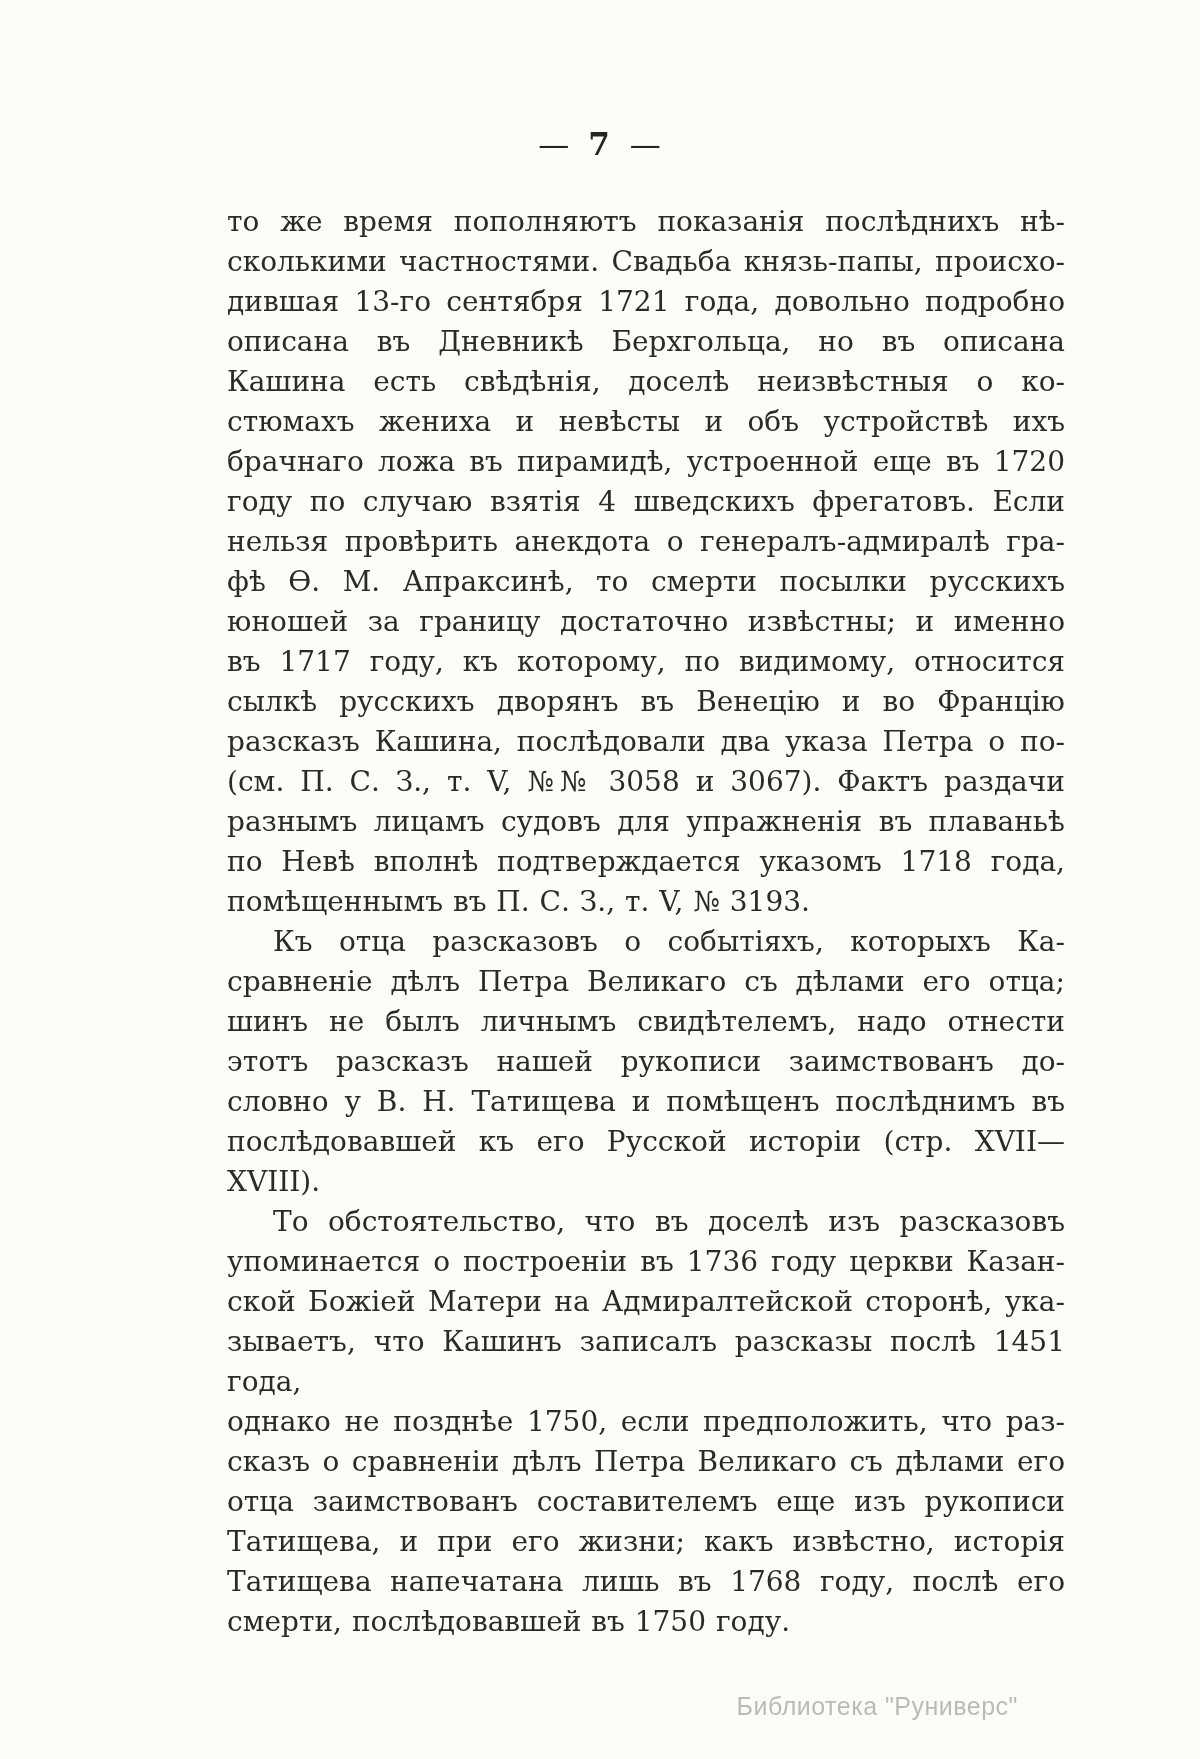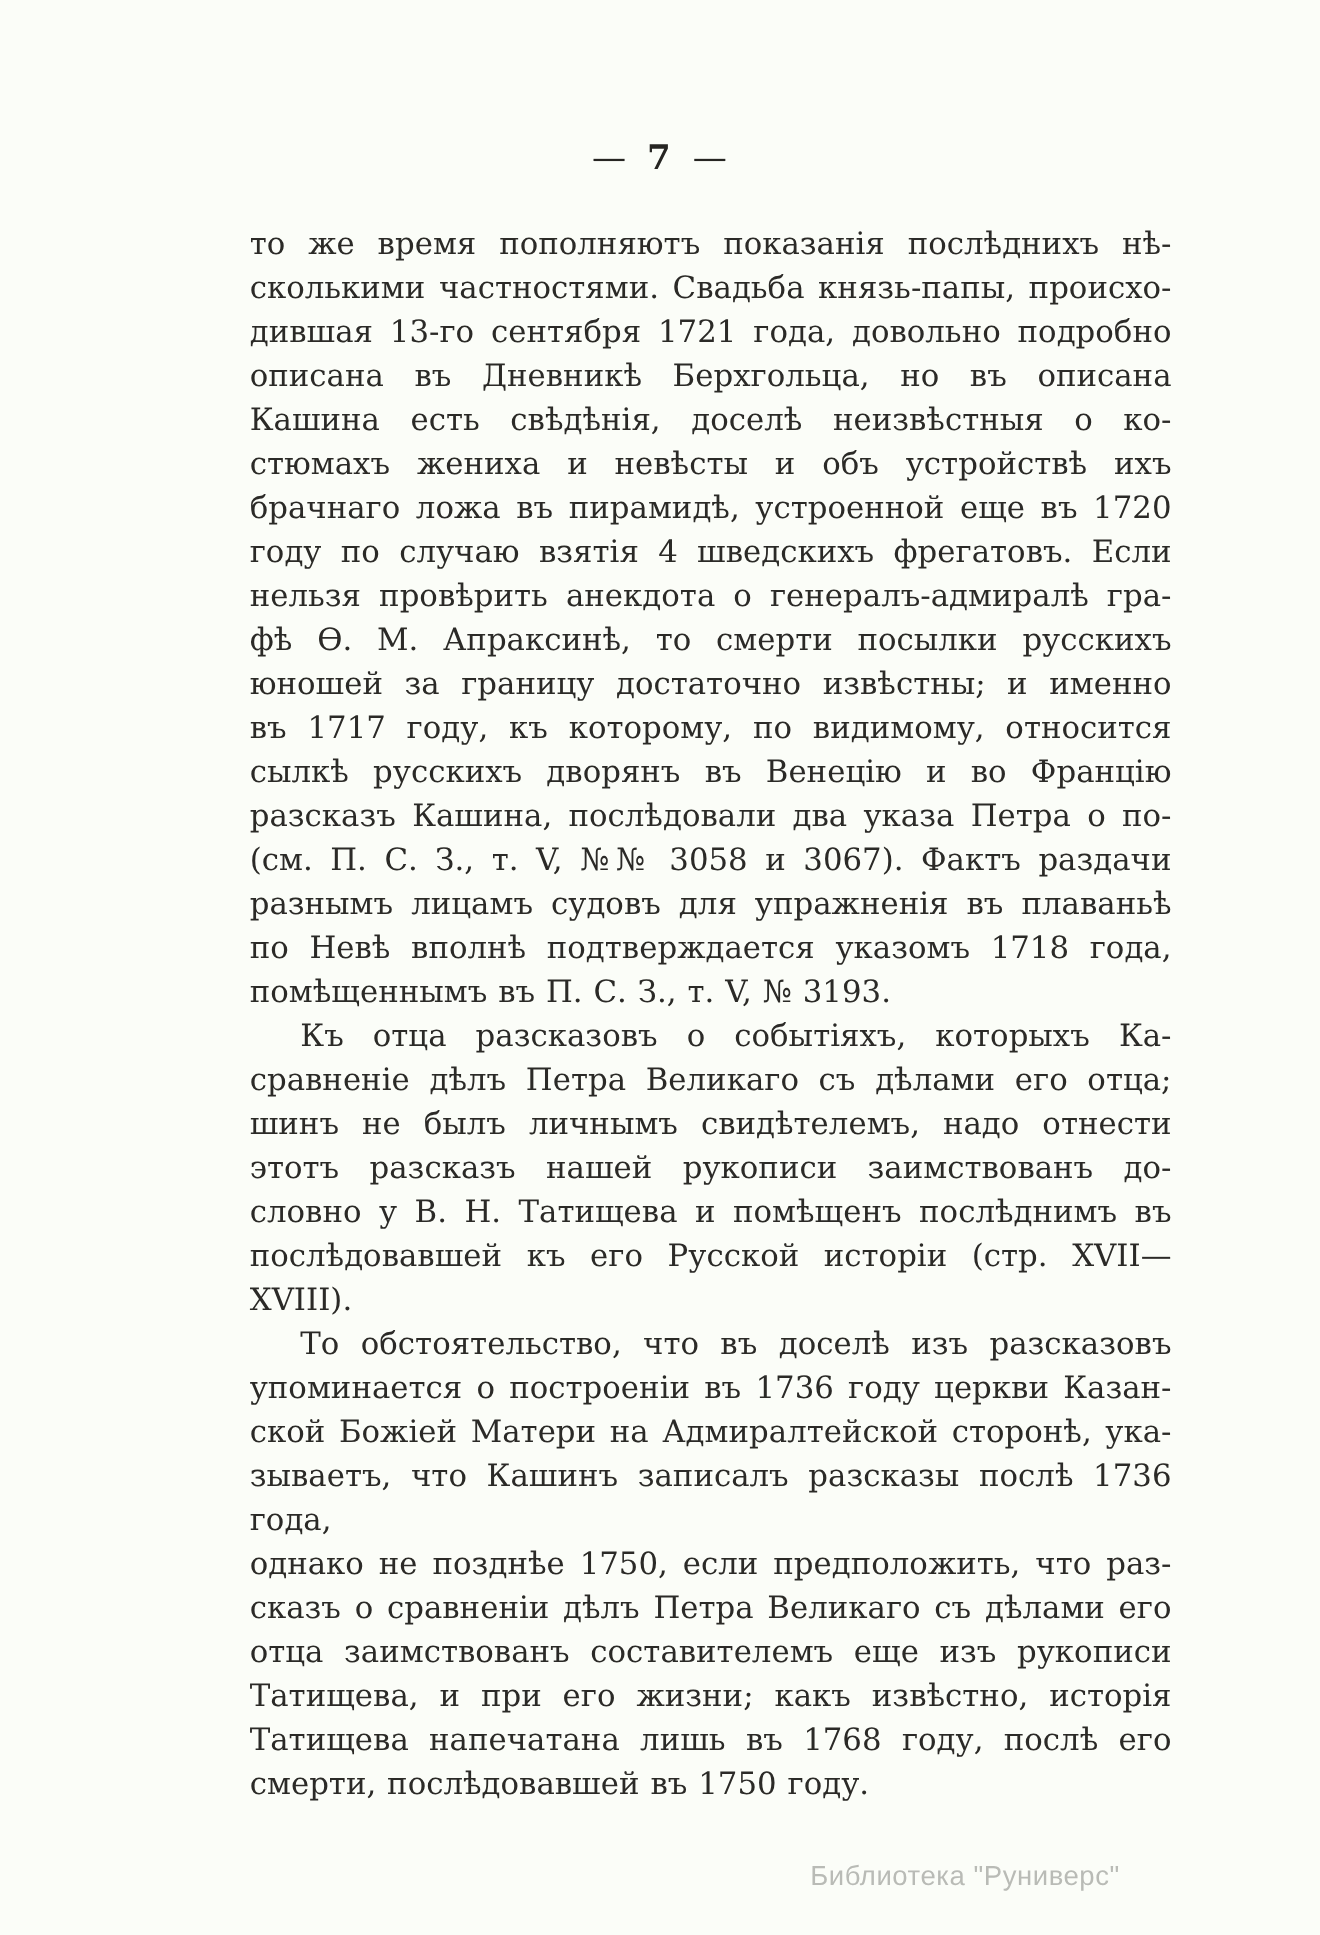--- a/index.html
+++ b/index.html
@@ -108,21 +108,21 @@
         <div class="line">шинъ не былъ личнымъ свидѣтелемъ, надо отнести</div>
         <div class="line">этотъ разсказъ нашей рукописи заимствованъ до-</div>
         <div class="line">словно у В. Н. Татищева и помѣщенъ послѣднимъ въ</div>
         <div class="line">послѣдовавшей къ его Русской исторіи (стр. XVII—</div>
         <div class="line last">XVIII).</div>
       </div>
       <div class="paragraph">
         <div class="line indent">То обстоятельство, что въ доселѣ изъ разсказовъ</div>
         <div class="line">упоминается о построеніи въ 1736 году церкви Казан-</div>
         <div class="line">ской Божіей Матери на Адмиралтейской сторонѣ, ука-</div>
-        <div class="line">зываетъ, что Кашинъ записалъ разсказы послѣ 1736 года,</div>
+        <div class="line">зываетъ, что Кашинъ записалъ разсказы послѣ 1451 года,</div>
         <div class="line">однако не позднѣе 1750, если предположить, что раз-</div>
         <div class="line">сказъ о сравненіи дѣлъ Петра Великаго съ дѣлами его</div>
         <div class="line">отца заимствованъ составителемъ еще изъ рукописи</div>
         <div class="line">Татищева, и при его жизни; какъ извѣстно, исторія</div>
         <div class="line">Татищева напечатана лишь въ 1768 году, послѣ его</div>
         <div class="line last">смерти, послѣдовавшей въ 1750 году.</div>
       </div>
     </div>
 
   <div class="watermark">Библиотека "Руниверс"</div>

